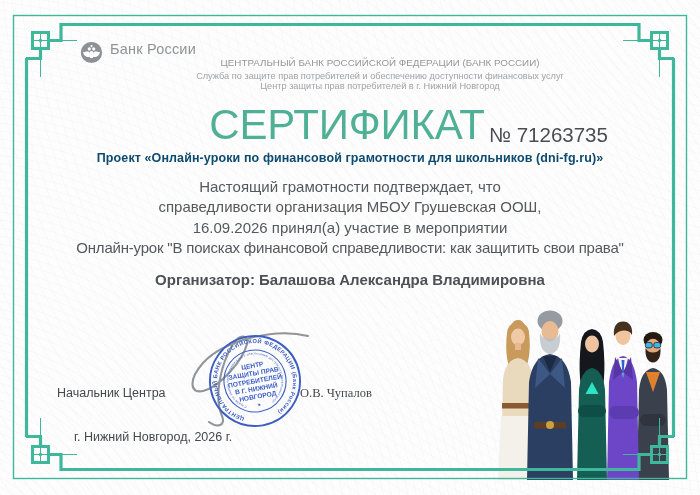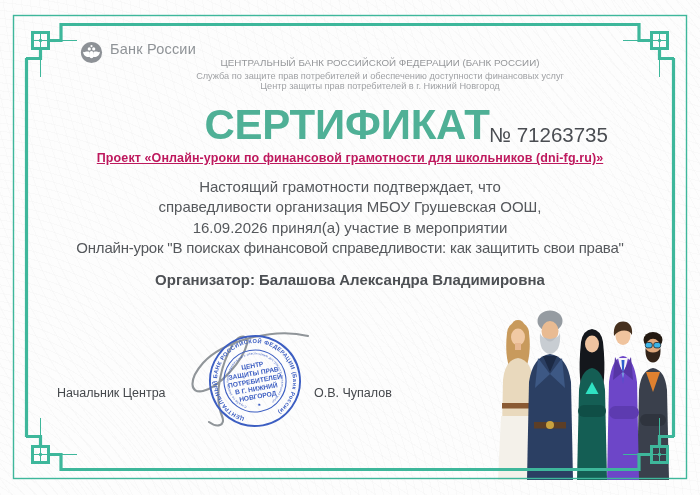--- a/index.html
+++ b/index.html
@@ -20,34 +20,34 @@
   
   .logo-row{left:80px;top:41px;display:flex;align-items:flex-start;gap:7px;z-index:2;}
   .logo-name{font-size:14.5px;color:#8f9397;letter-spacing:.2px;}
   
   .header-block{left:170px;top:58px;width:420px;text-align:center;z-index:2;
     color:#9b9da0;line-height:10.5px;}
   .hline1{font-size:9.8px;margin-bottom:2px;color:#95979a;}
   .hline2,.hline3{font-size:9.2px;color:#a0a2a5;}
   
   .title-row{left:0;top:101px;width:700px;text-align:center;z-index:2;}
-  .cert-title{font-size:42px;font-weight:700;letter-spacing:-.2px;color:#4fb096;
+  .cert-title{font-size:42px;font-weight:400;letter-spacing:-.2px;color:#4fb096;
     display:inline-block;transform:translateX(-7px);margin-left:8px;}
   .cert-number{position:absolute;left:489px;top:22px;font-size:20.5px;font-weight:400;color:#4a4d52;}
   
   .subtitle{left:0;top:151px;width:700px;text-align:center;font-size:12.5px;font-weight:700;
-    color:#be185d;z-index:2;letter-spacing:.1px;text-decoration:underline;}
+    color:#0c4a6e;z-index:2;letter-spacing:.1px;}
   
   .body-block{left:0;top:177px;width:700px;text-align:center;z-index:2;
     font-size:15px;color:#55585c;line-height:20.3px;}
   .body-block .b4{letter-spacing:-.2px;}
   .body-block .b5{font-weight:700;color:#4d5054;margin-top:12px;}
   
   .sig-role{left:57px;top:386px;font-size:12.5px;color:#45484c;z-index:2;}
-  .sig-name{left:314px;top:386px;font-size:12.5px;color:#45484c;z-index:2;}
+  .sig-name{left:300px;top:386px;font-size:12.5px;color:#45484c;z-index:2;font-family:Liberation Serif, serif;}
   .signature-svg{left:140px;top:322px;z-index:3;}
   .stamp-svg{left:205px;top:331px;z-index:4;}
   .footer-line{left:74px;top:430px;font-size:12.5px;color:#45484c;z-index:2;}
   .chars-svg{left:435px;top:288px;z-index:5;}
 </style>
 </head>
 <body>
 
 <div class="certificate">
   <div class="guilloche"></div>
@@ -152,20 +152,21 @@
         <text y="2.2">ПОТРЕБИТЕЛЕЙ</text>
         <text y="10">В Г. НИЖНИЙ</text>
         <text y="17.8">НОВГОРОД</text>
         <text y="25.5" font-size="4.5">★</text>
       </g>
     </g>
   </svg>
 
   <div class="abs sig-role">Начальник Центра</div>
   <div class="abs sig-name">О.В. Чупалов</div>
+  <div class="abs footer-line">г. Нижний Новгород, 2026 г.</div>
 
   <svg class="abs chars-svg" width="260" height="192" viewBox="0 0 260 192">
 
     <g>
       <ellipse cx="83" cy="37" rx="6" ry="5" fill="#c89a5c"></ellipse>
       <ellipse cx="83" cy="45" rx="11" ry="11" fill="#c89a5c"></ellipse>
       <path d="M72,45 C70,62 72,76 76,82 L90,82 C94,74 96,60 94,45 Z" fill="#c89a5c"></path>
       <ellipse cx="83" cy="49" rx="7" ry="8.5" fill="#f1c9a4"></ellipse>
       <rect x="80" y="55" width="6" height="7" fill="#e8b892"></rect>
       <path d="M66,192 L68,92 Q70,72 83,70 Q96,72 98,92 L100,192 Z" fill="#e9d9bd"></path>

